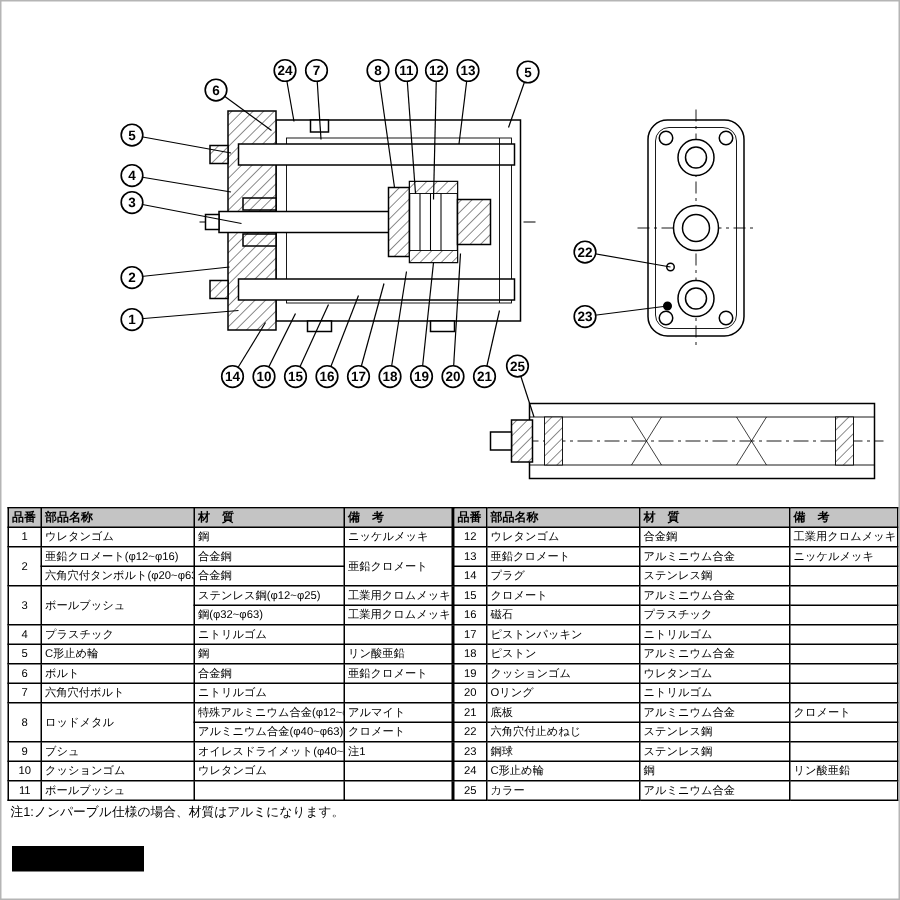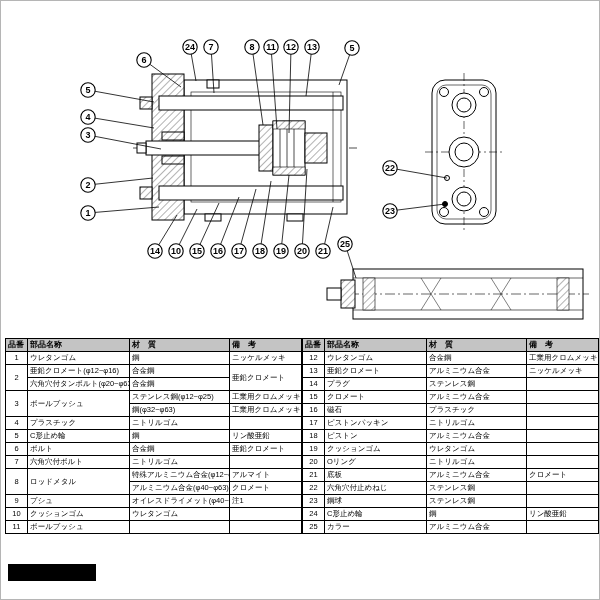--- a/index.html
+++ b/index.html
@@ -374,16 +374,17 @@
           <tr>
             <td class="c-no">25</td>
             <td class="c-name">カラー</td>
             <td class="c-mat">アルミニウム合金</td>
             <td class="c-rem"></td>
           </tr>
         </tbody>
     </table>
   </div>
 
+  <div class="note">注1:ノンパーブル仕様の場合、材質はアルミになります。</div>
 
   <div class="footer-tab"></div>
 
 </div>
 
 </body></html>

